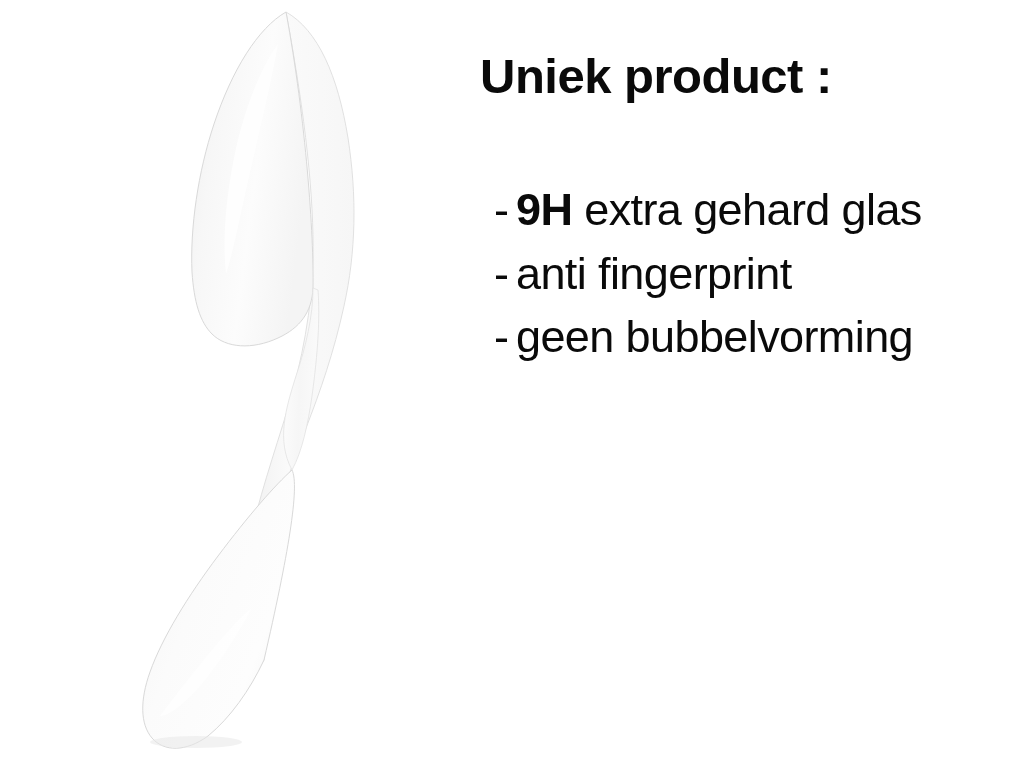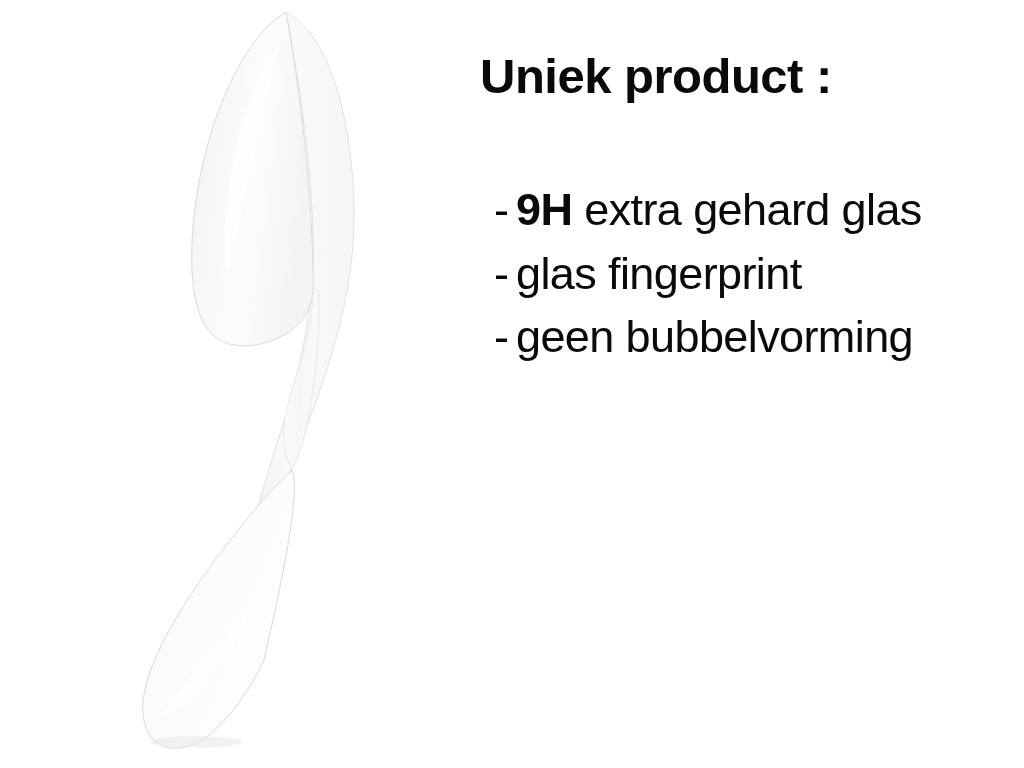--- a/index.html
+++ b/index.html
@@ -180,21 +180,21 @@
     <div id="panel-title">Uniek product :</div>
 
     <ul id="feature-list">
 
       <li>
         <span class="dash">-</span><span class="emph">9H</span><span class="plain"> extra gehard glas</span>
       </li>
 
 
       <li>
-        <span class="dash">-</span><span class="plain">glas fingerprint</span>
+        <span class="dash">-</span><span class="plain">anti fingerprint</span>
       </li>
 
 
       <li>
         <span class="dash">-</span><span class="plain">geen bubbelvorming</span>
       </li>
 
 
     </ul>
   </div>

